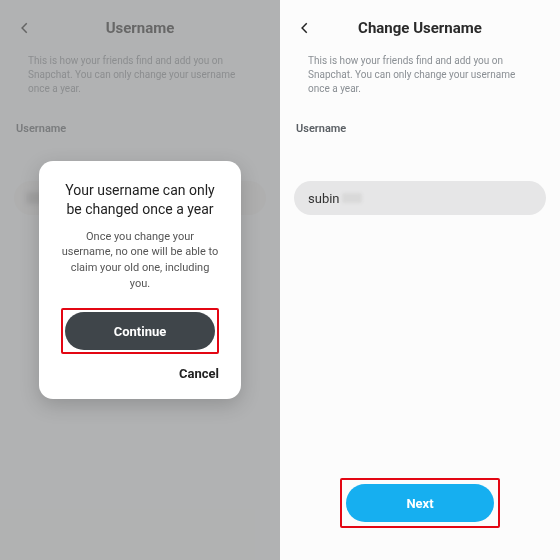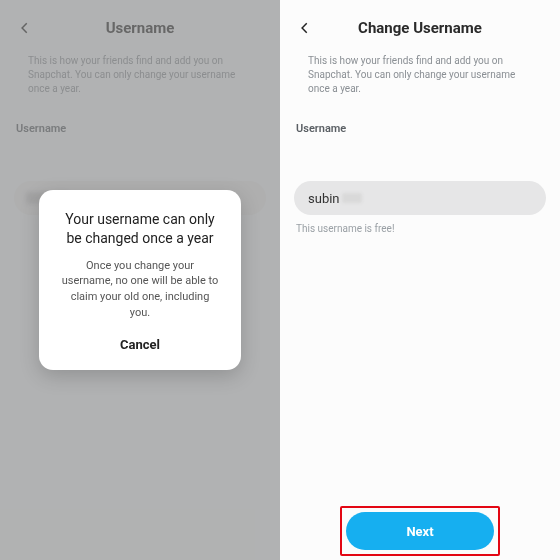--- a/index.html
+++ b/index.html
@@ -19,25 +19,25 @@
   .input.blurred .blur { width: 42px; height: 12px; background: #c6c6c7; border-radius: 2px; filter: blur(2px); margin-left: -2px; }
   .change-link { text-align: center; font-size: 12px; color: #18a9e6; font-weight: 600; padding-top: 14px; }
   .status { font-size: 10px; color: #9aa0a5; padding: 8px 16px 0; }
   
   .dim { position: absolute; inset: 0; background: rgba(140,140,140,0.62); display: flex; align-items: center; justify-content: center; }
   .modal { width: 202px; background: #fff; border-radius: 14px; padding: 20px 22px 18px; text-align: center; box-shadow: 0 6px 20px rgba(0,0,0,0.18); }
   .modal-title { font-size: 14px; font-weight: 400; color: #222; line-height: 1.35; margin-bottom: 10px; }
   .modal-text { font-size: 11px; color: #555; line-height: 1.45; margin-bottom: 16px; }
   .pill-btn { display: flex; align-items: center; justify-content: center; border-radius: 24px; font-size: 13px; font-weight: 700; height: 38px; }
   .btn-dark { background: #3f454a; color: #fff; width: 100%; }
-  .btn-cancel { color: #222; font-weight: 700; font-size: 13px; margin-top: 12px; }
+  .btn-cancel { color: #222; font-weight: 700; font-size: 13px; margin-top: 12px; text-align: right; }
   .btn-blue { background: #16aff0; color: #fff; width: 148px; margin: 0 auto; }
   .highlight { border: 2.5px solid #e30613; padding: 2px; border-radius: 2px; }
   .highlight-continue { display:inline-block; }
-  .bottom { position: absolute; bottom: 4px; left: 0; right: 0; text-align: center; }
+  .bottom { position: absolute; bottom: 32px; left: 0; right: 0; text-align: center; }
   .bottom .highlight { display: inline-block; padding: 4px; }
   .blurtail { display:inline-block; width:20px; height:10px; background:#d9d9d9; margin-left:2px; border-radius:2px; filter: blur(1.5px); vertical-align: baseline;}
 </style>
 </head>
 <body>
 
 <div class="phone phone-left">
   <div class="header">
     <div class="back">
       <svg viewBox="0 0 24 24">
@@ -52,20 +52,23 @@
     <div class="input blurred">
         <span class="blur"></span>
       </div>
   </div>
   <div class="change-link">Change Username</div>
 
   <div class="dim">
     <div class="modal">
       <div class="modal-title">Your username can only be changed once a year</div>
       <div class="modal-text">Once you change your username, no one will be able to claim your old one, including you.</div>
+      <div class="highlight highlight-continue" style="width:100%;">
+        <div class="pill-btn btn-dark">Continue</div>
+      </div>
       <div class="btn-cancel">Cancel</div>
     </div>
   </div>
 </div>
 
 <div class="phone phone-right">
   <div class="header">
     <div class="back">
       <svg viewBox="0 0 24 24">
           <polyline points="15 4 7 12 15 20"></polyline>
@@ -74,20 +77,19 @@
     <div class="title">Change Username</div>
   </div>
   <div class="subtext">This is how your friends find and add you on Snapchat. You can only change your username once a year.</div>
   <div class="label">Username</div>
   <div class="input-wrap">
     <div class="input">
         <span>subin</span>
         <span class="blurtail"></span>
       </div>
   </div>
-  <div class="status">This username is free!</div>
 
   <div class="bottom">
     <div class="highlight">
       <div class="pill-btn btn-blue">Next</div>
     </div>
   </div>
 </div>
 
 </body></html>

